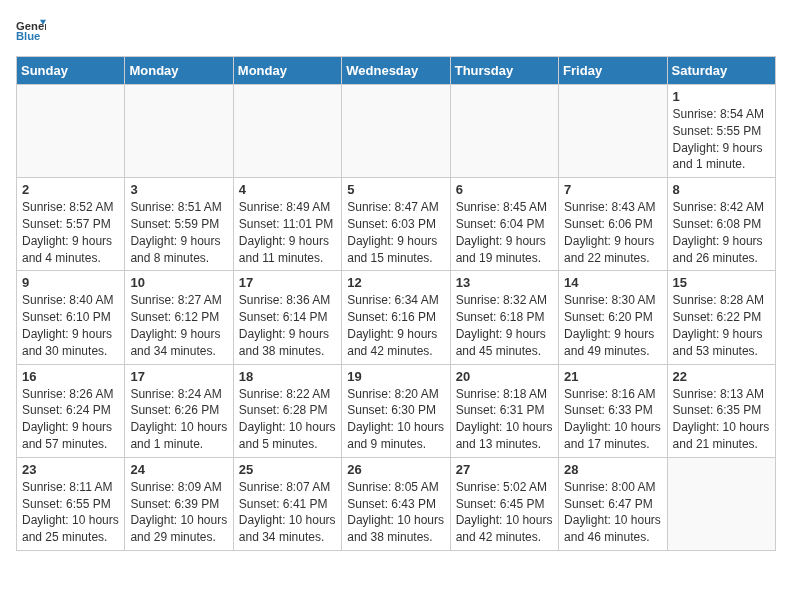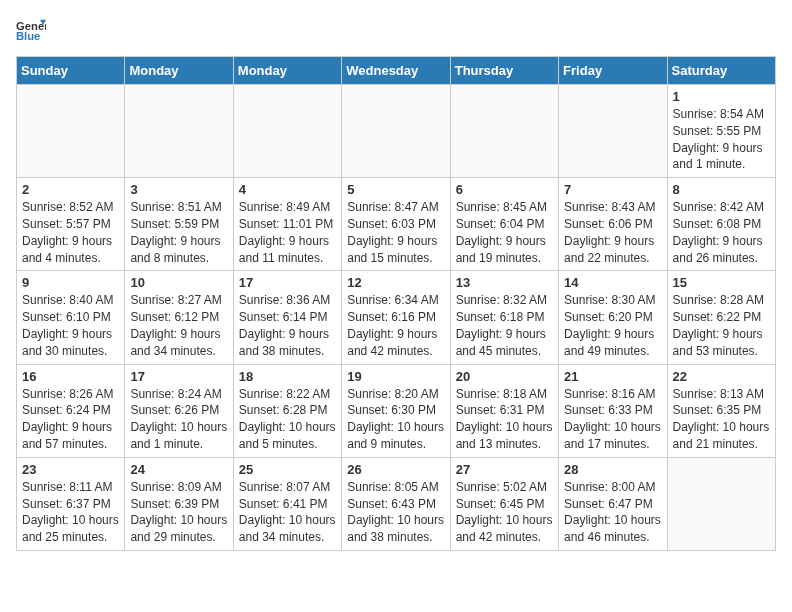--- a/index.html
+++ b/index.html
@@ -250,21 +250,21 @@
           <span class="day-number">22</span>
           <div class="day-info">Sunrise: 8:13 AM
 Sunset: 6:35 PM
 Daylight: 10 hours and 21 minutes.</div>
         </td>
       </tr>
       <tr>
         <td>
           <span class="day-number">23</span>
           <div class="day-info">Sunrise: 8:11 AM
-Sunset: 6:37 PM
+Sunset: 6:55 PM
 Daylight: 10 hours and 25 minutes.</div>
         </td>
         <td>
           <span class="day-number">24</span>
           <div class="day-info">Sunrise: 8:09 AM
 Sunset: 6:39 PM
 Daylight: 10 hours and 29 minutes.</div>
         </td>
         <td>
           <span class="day-number">25</span>

